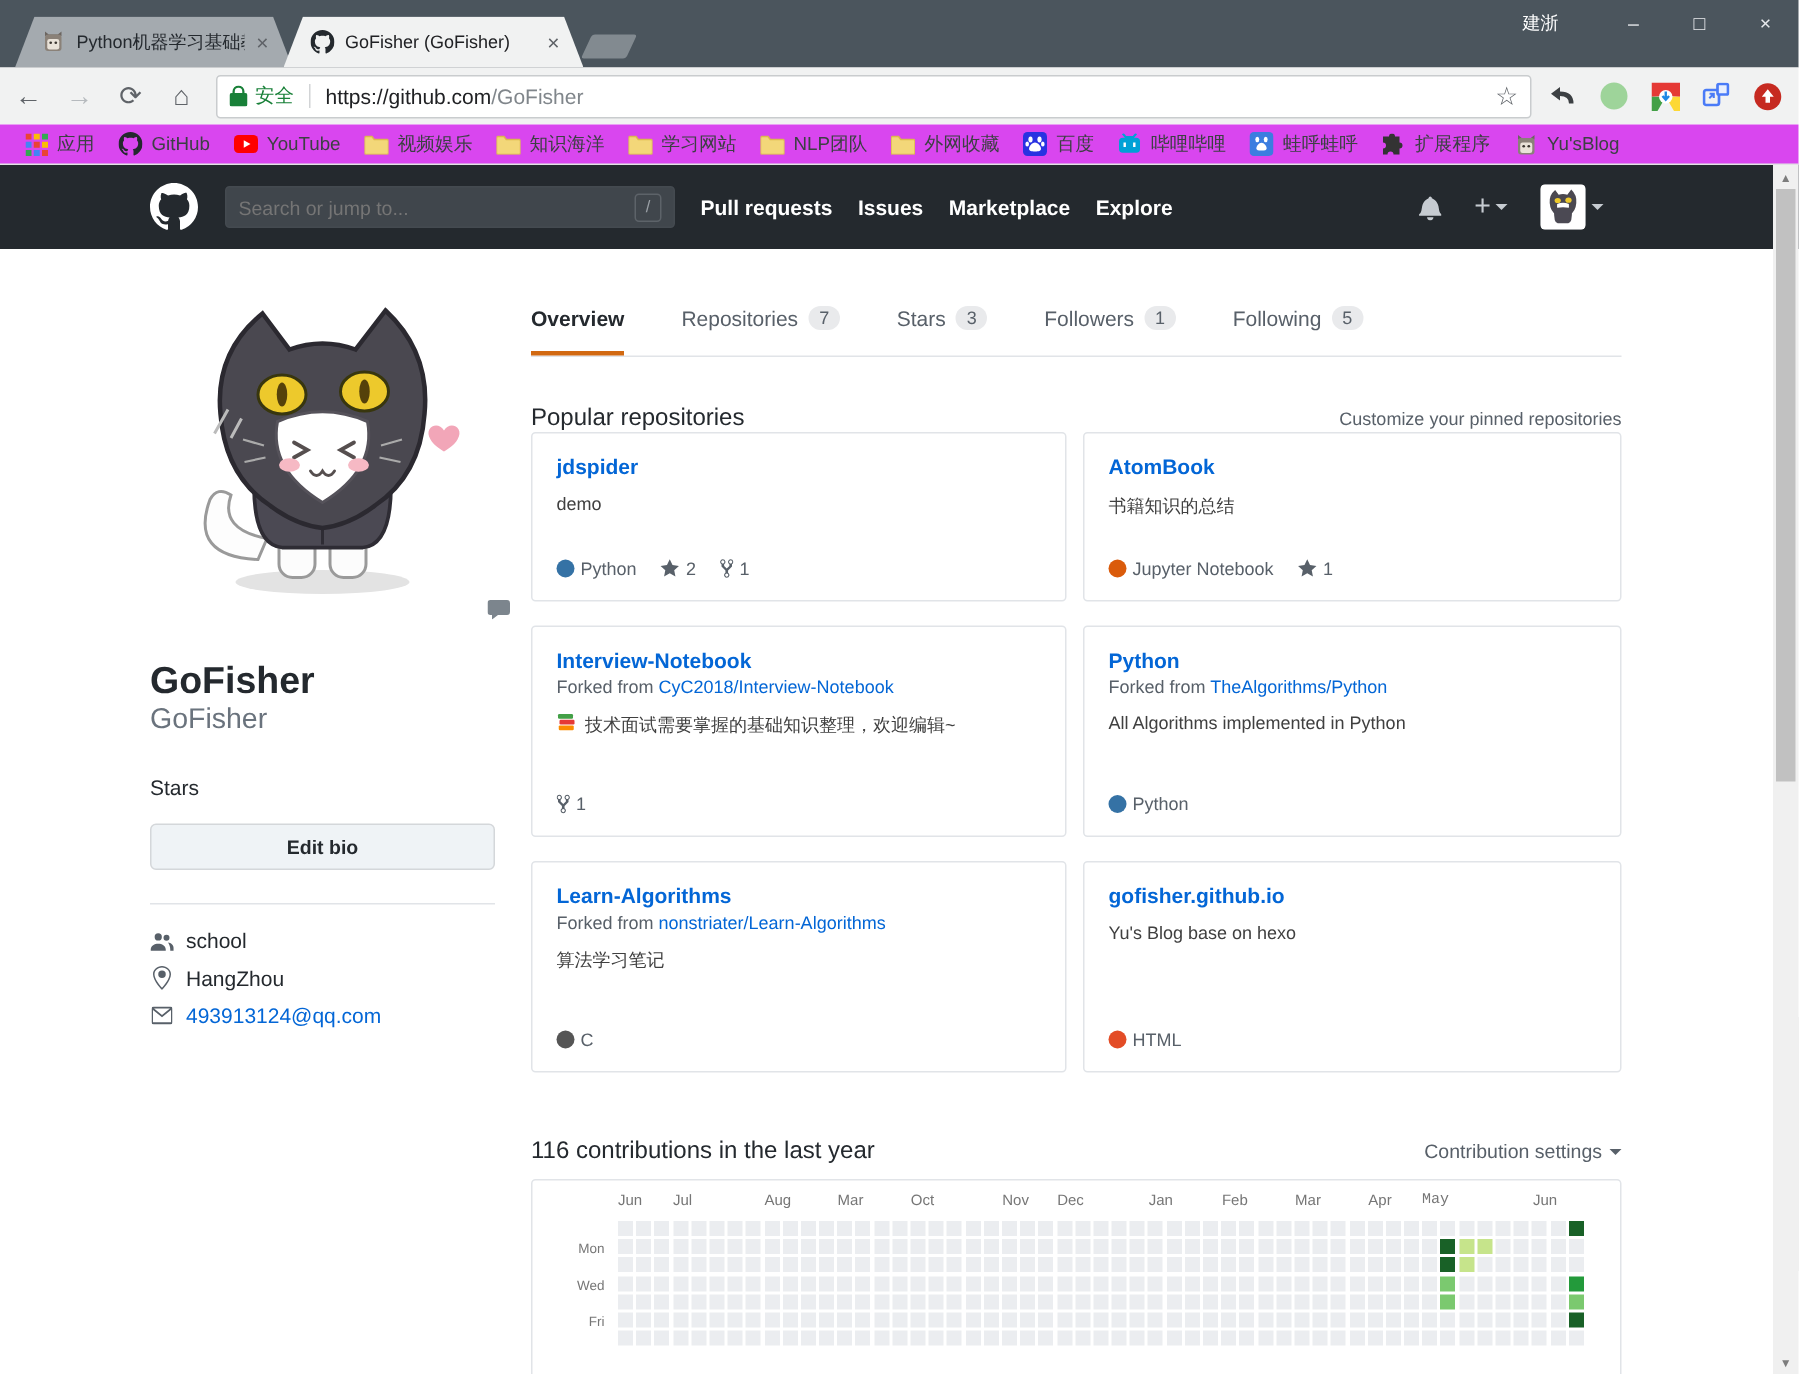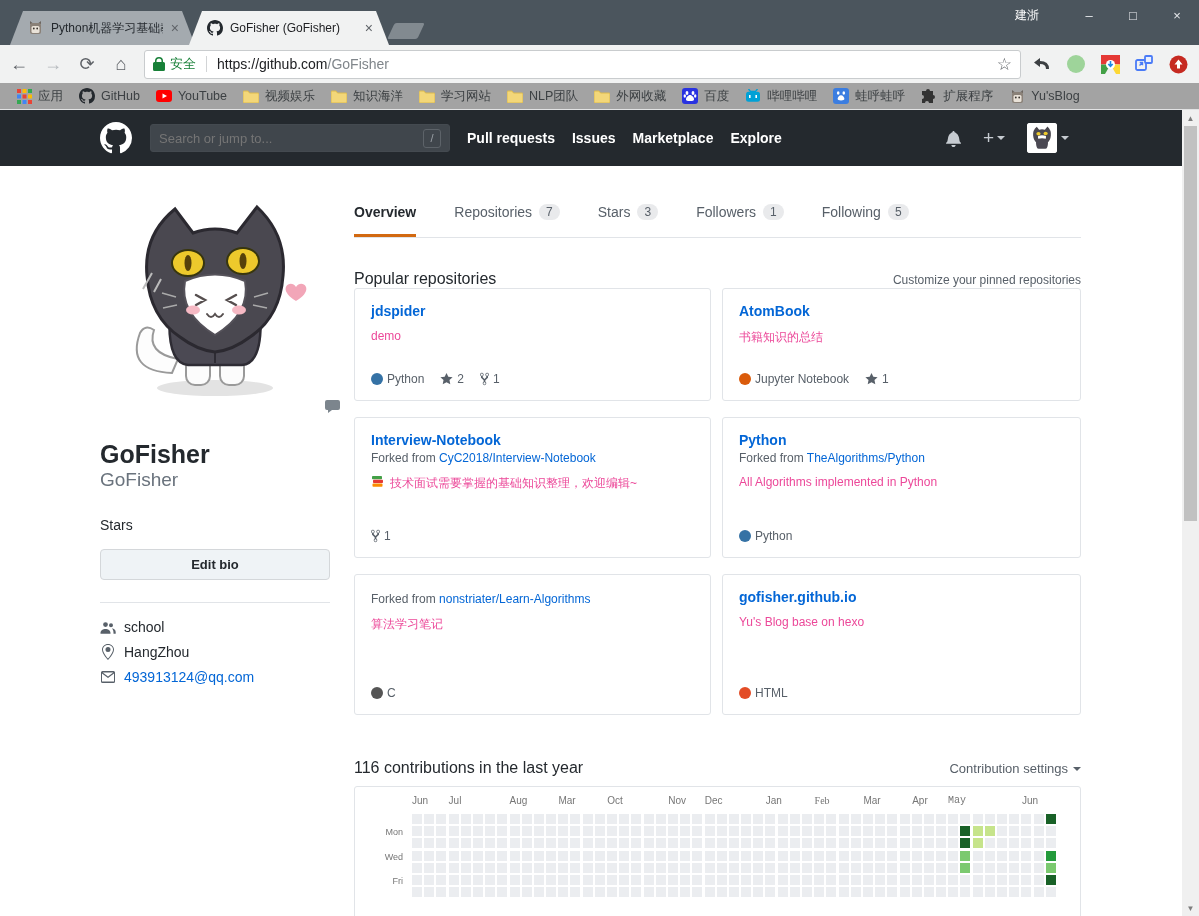--- a/index.html
+++ b/index.html
@@ -26,21 +26,21 @@
   .omnibox { flex:1; height:29px; background:#fff; border:1px solid #c9ccce; border-radius:3px; margin:0 10px 0 8px; display:flex; align-items:center; padding:0 8px; }
   .secure { display:flex; align-items:center; color:#188038; font-size:13px; gap:5px; }
   .omni-sep { width:1px; height:16px; background:#d2d4d6; margin:0 10px; }
   .url { font-size:14px; color:#202124; }
   .url .path { color:#80868b; }
   .omni-star { margin-left:auto; color:#5f6368; font-size:17px; }
   .ext-row { display:flex; align-items:center; gap:12px; margin-right:10px; }
   .ext { width:22px; height:22px; display:flex; align-items:center; justify-content:center; }
 
   
-  .bookmarks { position:absolute; top:83px; left:0; width:1199px; height:27px; background:#a3a3a3; display:flex; align-items:center; padding-left:8px; border-bottom:1px solid #e2e3e4; }
+  .bookmarks { position:absolute; top:83px; left:0; width:1199px; height:27px; background:#d946ef; display:flex; align-items:center; padding-left:8px; border-bottom:1px solid #e2e3e4; }
   .bm { display:flex; align-items:center; gap:6px; padding:0 8px; height:22px; font-size:12.5px; color:#3c4043; white-space:nowrap; }
   .bm-ico { width:16px; height:16px; display:flex; align-items:center; justify-content:center; }
 
   
   .gh-header { position:absolute; top:110px; left:0; width:1199px; height:56px; background:#24292e; display:flex; align-items:center; }
   .gh-logo { margin-left:100px; color:#fff; width:32px; height:32px; }
   .gh-search { width:300px; height:28px; margin-left:18px; background:#40464c; border:1px solid #444a50; border-radius:3px; display:flex; align-items:center; padding:0 8px; }
   .gh-search input { background:transparent; border:none; outline:none; color:#b4b9be; font-size:13px; width:100%; font-family:"Liberation Sans",sans-serif; }
   .slash-key { width:18px; height:19px; border:1px solid #5d6369; border-radius:3px; color:#9aa0a6; font-size:11px; display:flex; align-items:center; justify-content:center; flex:none; }
   .gh-nav { display:flex; gap:17px; margin-left:17px; }
@@ -80,21 +80,21 @@
   .pinned-title { font-size:16px; font-weight:normal; color:#24292e; }
   .customize-link { font-size:12px; color:#586069; }
 
   .repo-grid { display:grid; grid-template-columns:357px 359px; column-gap:11px; row-gap:16px; }
   .repo-card { border:1px solid #e1e4e8; border-radius:3px; padding:14px 16px; display:flex; flex-direction:column; }
   .repo-card.short { min-height:113px; }
   .repo-card.tall { min-height:141px; }
   .repo-name { font-size:14px; font-weight:bold; color:#0366d6; text-decoration:none; }
   .forked-from { font-size:12px; color:#586069; margin-top:3px; }
   .forked-from a { color:#0366d6; text-decoration:none; }
-  .repo-desc { font-size:12px; color:#ec4899; margin-top:10px; display:flex; align-items:flex-start; gap:5px; }
+  .repo-desc { font-size:12px; color:#404040; margin-top:10px; display:flex; align-items:flex-start; gap:5px; }
   .repo-meta { margin-top:auto; padding-top:12px; display:flex; align-items:center; gap:16px; font-size:12px; color:#586069; }
   .meta-item { display:flex; align-items:center; gap:4px; }
   .lang-dot { width:12px; height:12px; border-radius:50%; display:inline-block; }
 
   .contrib-header { display:flex; align-items:baseline; justify-content:space-between; margin-top:44px; }
   .contrib-title { font-size:16px; font-weight:normal; color:#24292e; }
   .contrib-settings { font-size:13px; color:#586069; display:flex; align-items:center; gap:5px; }
   .caret-dark { display:inline-block; width:0; height:0; border-left:4px solid transparent; border-right:4px solid transparent; border-top:4px solid #586069; }
   .contrib-box { position:relative; margin-top:9px; border:1px solid #e1e4e8; border-radius:3px; height:180px; }
   .month-label { position:absolute; top:8px; font-size:10px; color:#767676; }
@@ -514,20 +514,21 @@
           <span>All Algorithms implemented in Python</span>
         </div>
         <div class="repo-meta">
           <span class="meta-item">
             <span class="lang-dot" style="background: rgb(53, 114, 165);"></span>
             <span>Python</span>
           </span>
         </div>
       </div>
       <div class="repo-card tall">
+        <a href="#" class="repo-name">Learn-Algorithms</a>
         <div class="forked-from"><span>Forked from</span> <a href="#">nonstriater/Learn-Algorithms</a></div>
         <div class="repo-desc">
           <span>算法学习笔记</span>
         </div>
         <div class="repo-meta">
           <span class="meta-item">
             <span class="lang-dot" style="background: rgb(85, 85, 85);"></span>
             <span>C</span>
           </span>
         </div>
@@ -556,21 +557,21 @@
 
   <div class="contrib-box" id="contrib-box">
       <span class="month-label" style="left: 57px;">Jun</span>
       <span class="month-label" style="left: 93.6px;">Jul</span>
       <span class="month-label" style="left: 154.6px;">Aug</span>
       <span class="month-label" style="left: 203.4px;">Mar</span>
       <span class="month-label" style="left: 252.2px;">Oct</span>
       <span class="month-label" style="left: 313.2px;">Nov</span>
       <span class="month-label" style="left: 349.8px;">Dec</span>
       <span class="month-label" style="left: 410.8px;">Jan</span>
-      <span class="month-label" style="left: 459.6px; font-family: Liberation Serif, serif;">Feb</span>
+      <span class="month-label" style="left: 459.6px;">Feb</span>
       <span class="month-label" style="left: 508.4px;">Mar</span>
       <span class="month-label" style="left: 557.2px;">Apr</span>
       <span class="month-label" style="left: 593px; font-family: Liberation Mono, monospace;">May</span>
       <span class="month-label" style="left: 667px;">Jun</span>
       <span class="day-label" style="top: 40.2px;">Mon</span>
       <span class="day-label" style="top: 64.6px;">Wed</span>
       <span class="day-label" style="top: 89px;">Fri</span>
       <div class="contrib-grid">
         <div class="c-cell"></div>
         <div class="c-cell"></div>

